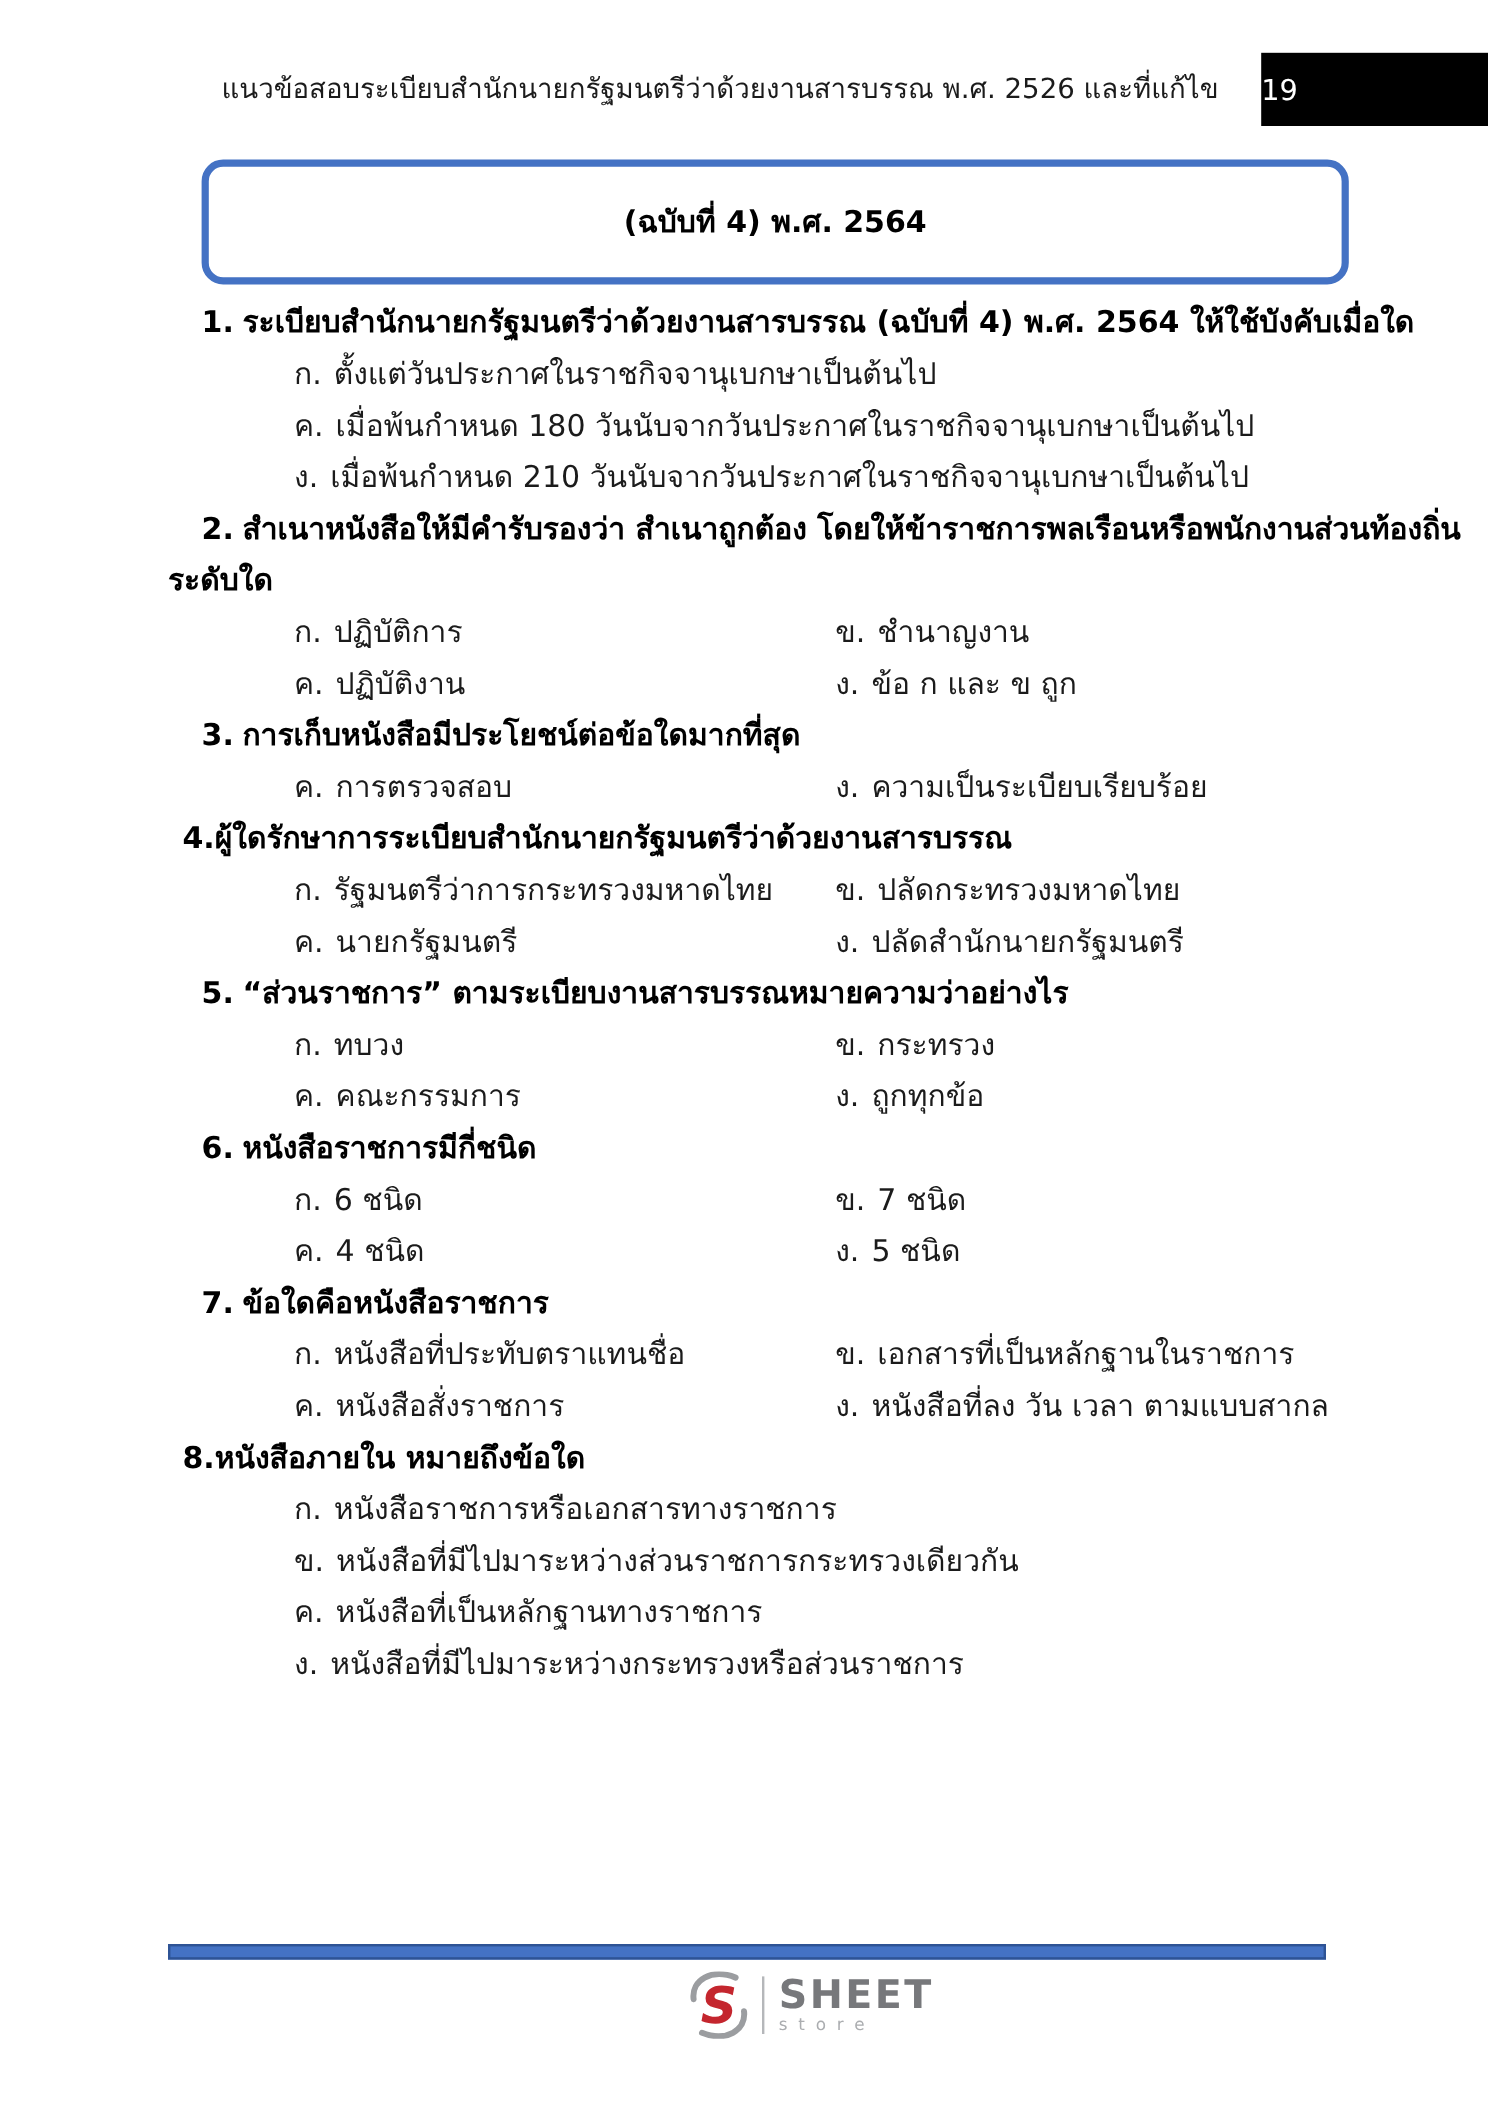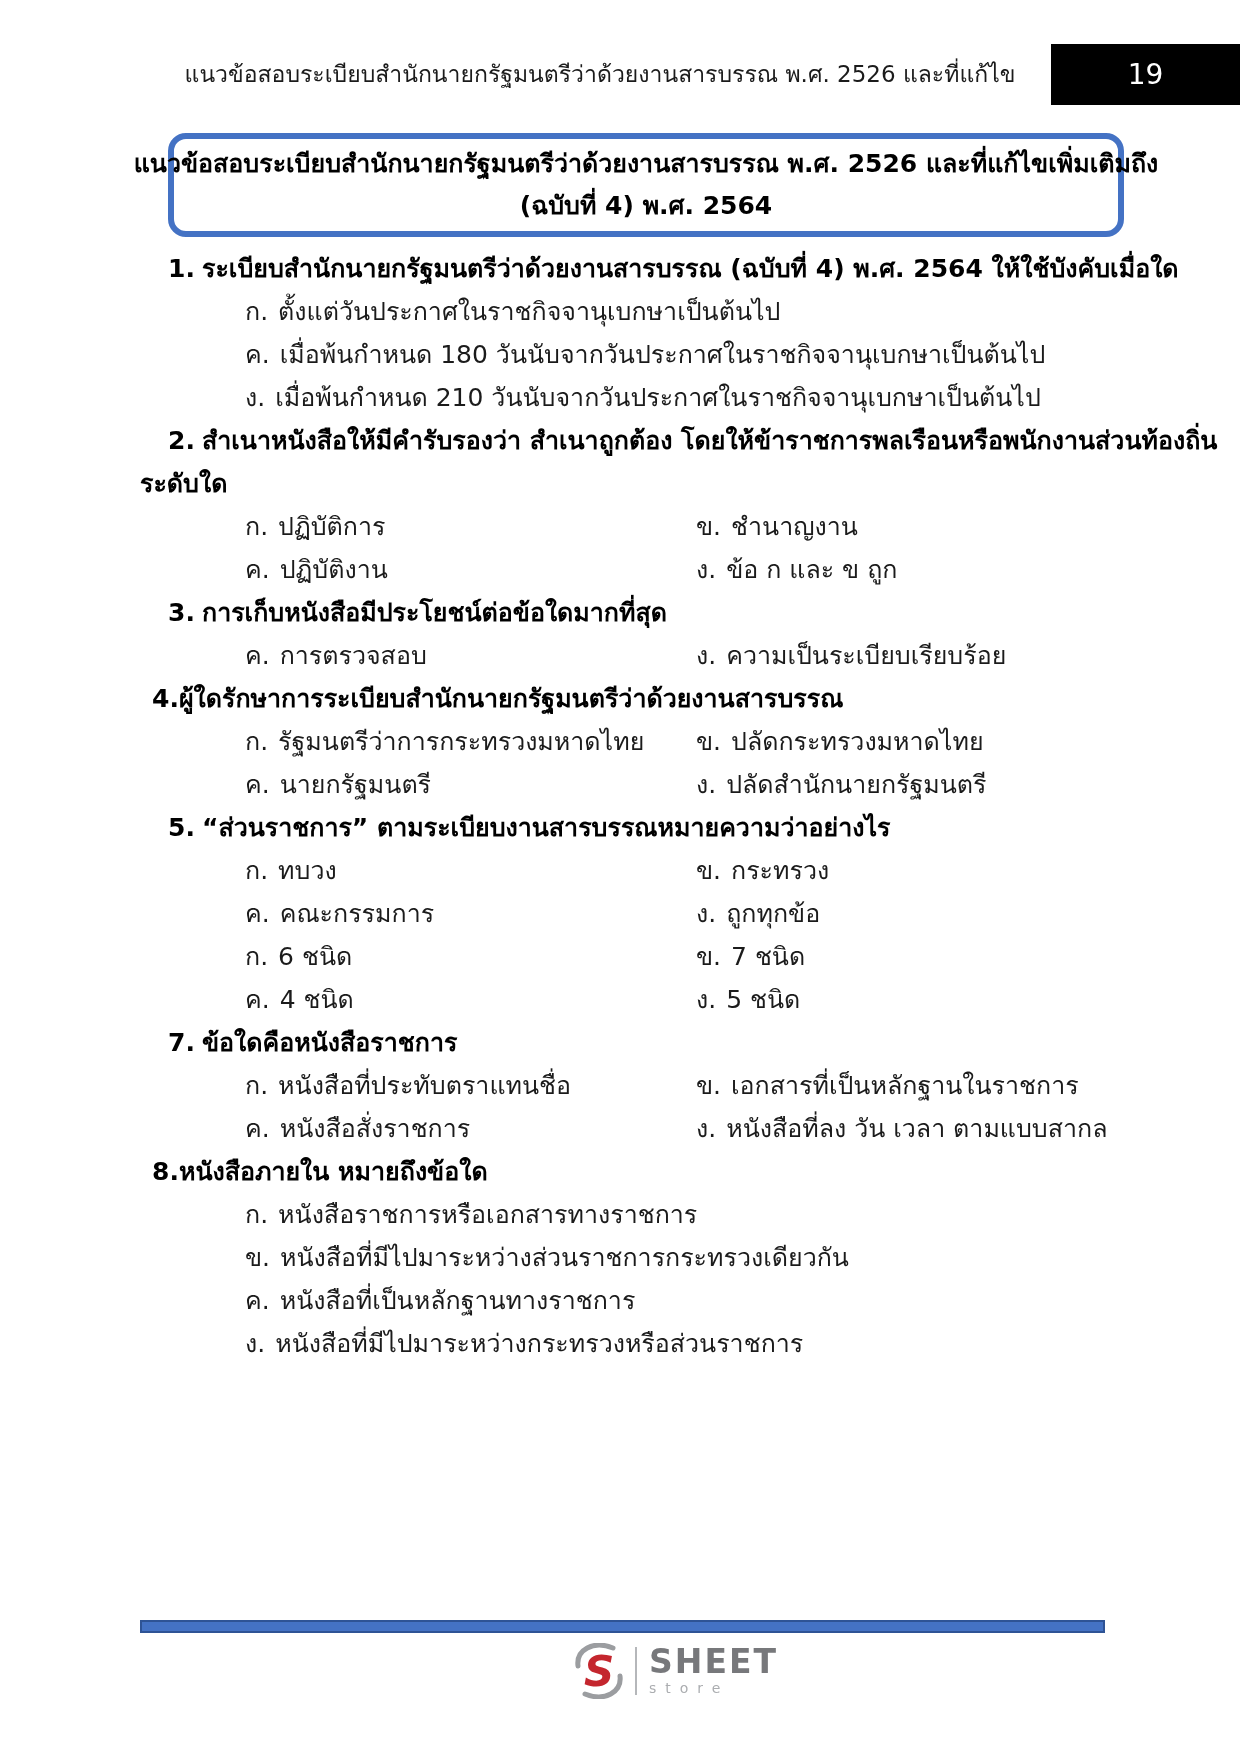--- a/index.html
+++ b/index.html
@@ -13,22 +13,22 @@
     padding-left:21px;
   }
   
   .running-head{
     position:absolute;top:56px;left:150px;width:900px;
     text-align:center;font-size:23px;white-space:nowrap;color:#1b1b1b;
   }
   .page-num-box{
     position:absolute;top:44px;left:1051px;width:189px;height:61px;
     background:#000000;color:#ffffff;
-    display:flex;align-items:center;justify-content:center;
-    font-size:28px;
+    display:flex;align-items:center;justify-content:flex-start;
+    font-size:24px;
   }
   
   .title-box{
     position:absolute;top:133px;left:168px;width:944px;height:92px;
     border:6px solid #4472C4;border-radius:18px;
     display:flex;flex-direction:column;align-items:center;justify-content:center;
     background:#ffffff;
   }
   .title-box .t-line{
     font-weight:bold;font-size:25px;line-height:42px;white-space:nowrap;color:#000;
@@ -70,21 +70,20 @@
 <body>
 
 <div class="page">
 
   <div class="running-head">แนวข้อสอบระเบียบสำนักนายกรัฐมนตรีว่าด้วยงานสารบรรณ พ.ศ. 2526 และที่แก้ไข</div>
   <div class="page-num-box">
     <span>19</span>
   </div>
 
   <div class="title-box">
-    <div class="t-line">แนวข้อสอบระเบียบสำนักนายกรัฐมนตรีว่าด้วยงานสารบรรณ พ.ศ. 2526 และที่แก้ไขเพิ่มเติมถึง</div>
     <div class="t-line">(ฉบับที่ 4) พ.ศ. 2564</div>
   </div>
 
   <div class="content">
 
     <div>
       <div class="q-line q-head ind28">
         <span class="q-num">1.</span><span>ระเบียบสำนักนายกรัฐมนตรีว่าด้วยงานสารบรรณ  (ฉบับที่ 4) พ.ศ. 2564 ให้ใช้บังคับเมื่อใด</span>
       </div>
       <div class="q-line opt-single"><span class="opt-label">ก.</span><span>ตั้งแต่วันประกาศในราชกิจจานุเบกษาเป็นต้นไป</span></div>
@@ -139,20 +138,23 @@
         <span class="col1"><span class="opt-label">ก.</span><span>ทบวง</span></span>
         <span class="col2"><span class="opt-label">ข.</span><span>กระทรวง</span></span>
       </div>
       <div class="q-line">
         <span class="col1"><span class="opt-label">ค.</span><span>คณะกรรมการ</span></span>
         <span class="col2"><span class="opt-label">ง.</span><span>ถูกทุกข้อ</span></span>
       </div>
     </div>
 
     <div>
+      <div class="q-line q-head ind28">
+        <span class="q-num">6.</span><span>หนังสือราชการมีกี่ชนิด</span>
+      </div>
       <div class="q-line">
         <span class="col1"><span class="opt-label">ก.</span><span>6 ชนิด</span></span>
         <span class="col2"><span class="opt-label">ข.</span><span>7 ชนิด</span></span>
       </div>
       <div class="q-line">
         <span class="col1"><span class="opt-label">ค.</span><span>4 ชนิด</span></span>
         <span class="col2"><span class="opt-label">ง.</span><span>5 ชนิด</span></span>
       </div>
     </div>
 

